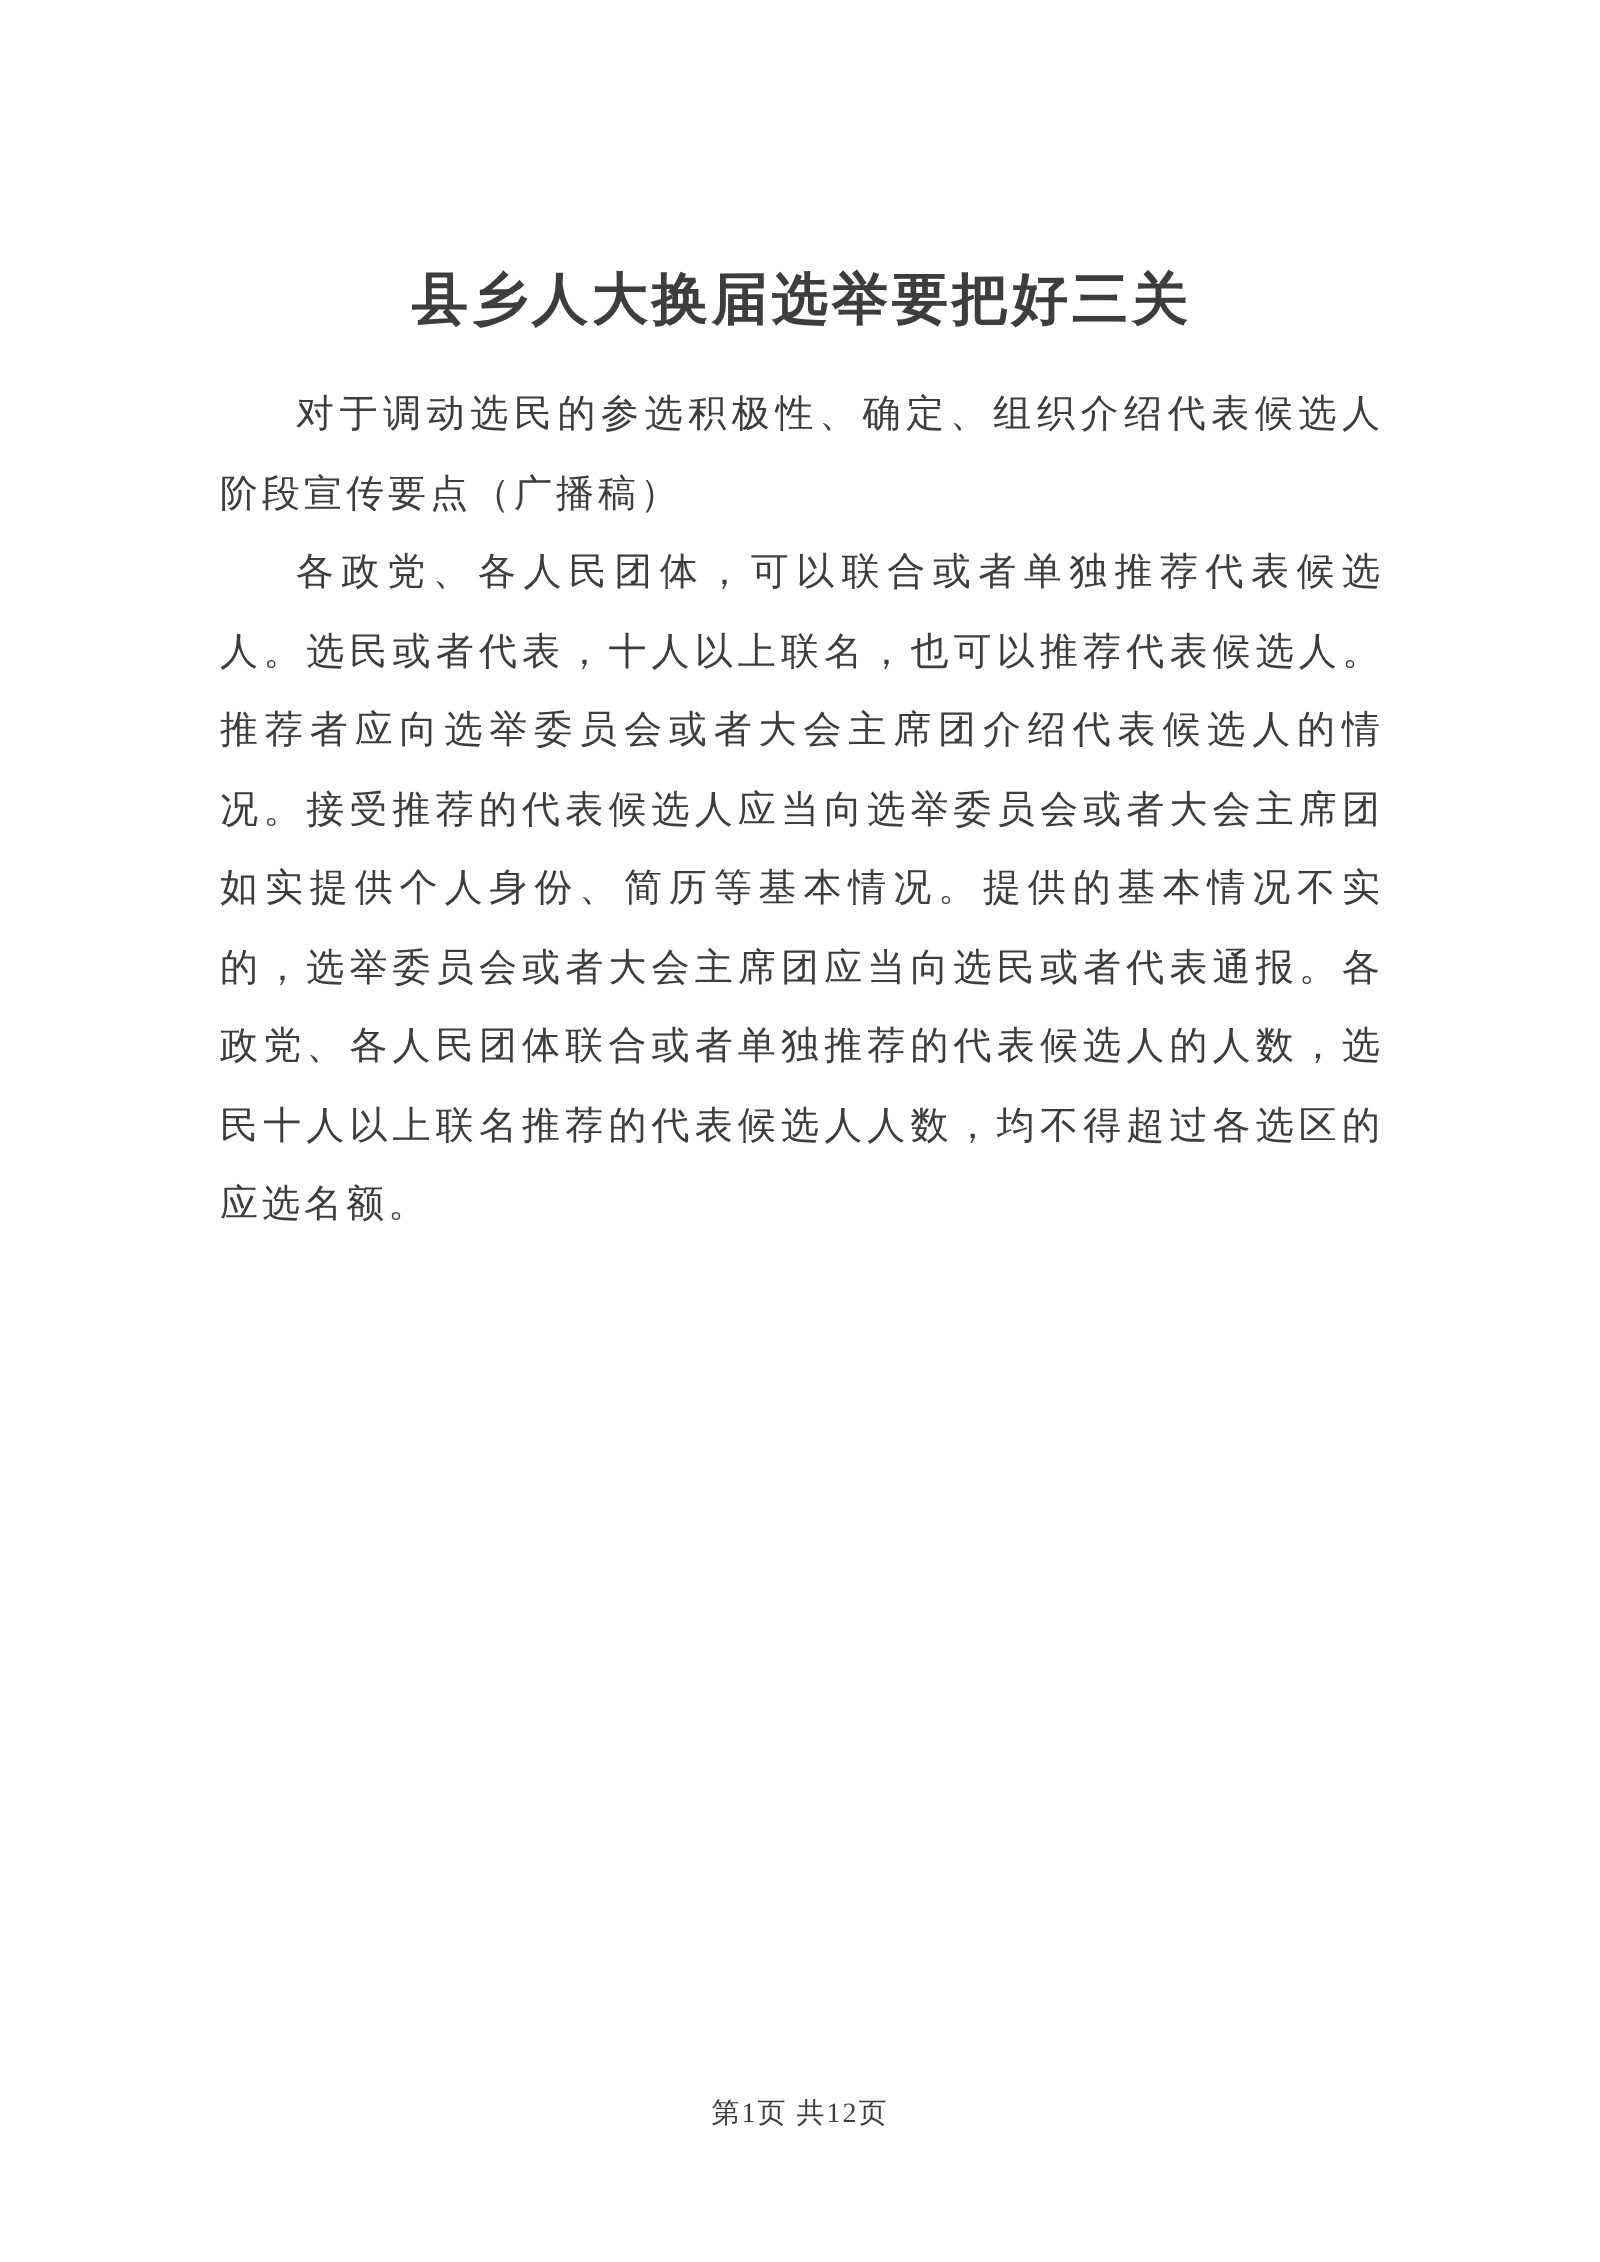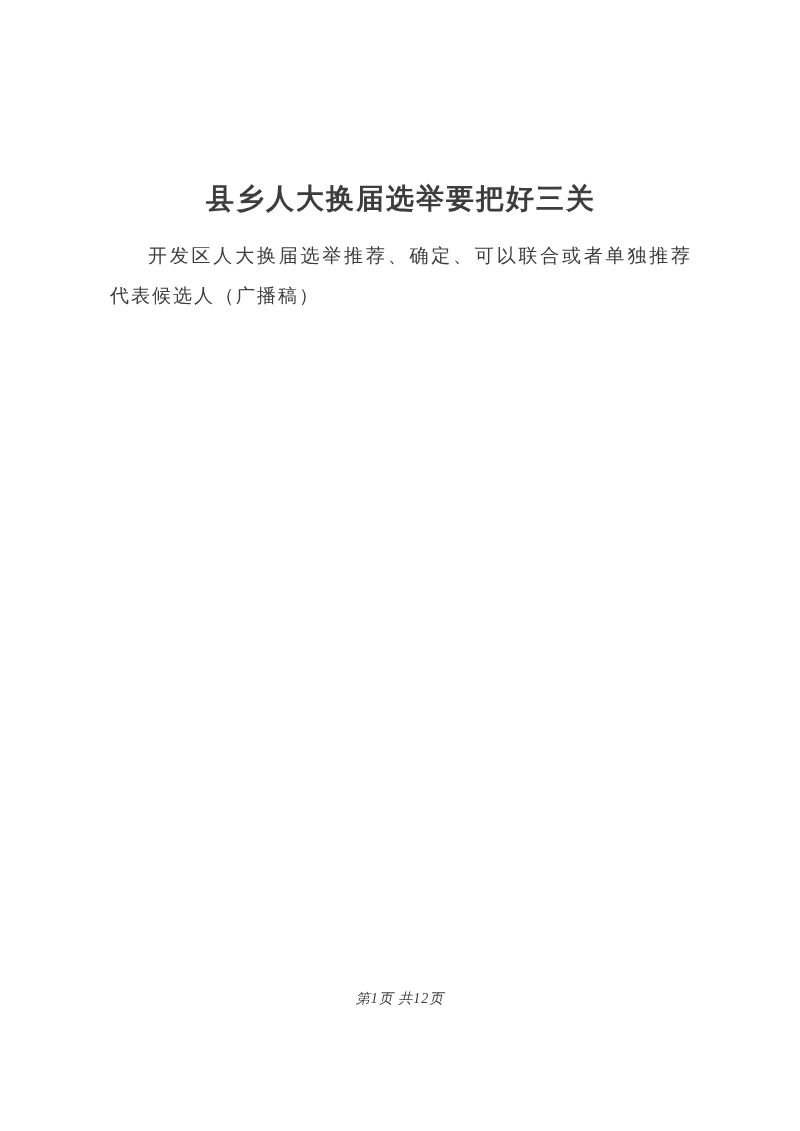--- a/index.html
+++ b/index.html
@@ -13,21 +13,20 @@
     font-family: "Liberation Serif", "DejaVu Serif", serif;
     color: #3d3d3d;
     position: relative;
     overflow: hidden;
   }
   .page {
     position: absolute;
     top: 0; left: 0; right: 0; bottom: 0;
     padding: 130px 108px 13px 110px;
     box-sizing: border-box;
-    margin-top: 48px;
   }
   .doc-title {
     font-size: 28px;
     font-weight: bold;
     text-align: center;
     margin: 0 0 16px 0;
     line-height: 42px;
     letter-spacing: 2px;
   }
   .para {
@@ -36,34 +35,34 @@
     letter-spacing: 2px;
     text-align: justify;
     text-indent: 2em;
     margin: 0;
     word-break: break-all;
   }
   .page-footer {
     position: absolute;
     left: 0;
     right: 0;
-    top: 990px;
+    top: 1048px;
     text-align: center;
     font-size: 14px;
     letter-spacing: 1px;
     color: #3d3d3d;
-    font-style: italic;
   }
 </style>
 </head>
 <body>
 
 <div class="page">
   <h1 class="doc-title">县乡人大换届选举要把好三关</h1>
 
-  <p class="para">开发区人大换届选举推荐、确定、可以联合或者单独推荐代表候选人（广播稿）</p>
+  <p class="para">对于调动选民的参选积极性、确定、组织介绍代表候选人阶段宣传要点（广播稿）</p>
 
 
 
 
+  <p class="para">各政党、各人民团体，可以联合或者单独推荐代表候选人。选民或者代表，十人以上联名，也可以推荐代表候选人。推荐者应向选举委员会或者大会主席团介绍代表候选人的情况。接受推荐的代表候选人应当向选举委员会或者大会主席团如实提供个人身份、简历等基本情况。提供的基本情况不实的，选举委员会或者大会主席团应当向选民或者代表通报。各政党、各人民团体联合或者单独推荐的代表候选人的人数，选民十人以上联名推荐的代表候选人人数，均不得超过各选区的应选名额。</p>
 </div>
 
 <div class="page-footer">第1页 共12页</div>
 
 </body></html>

